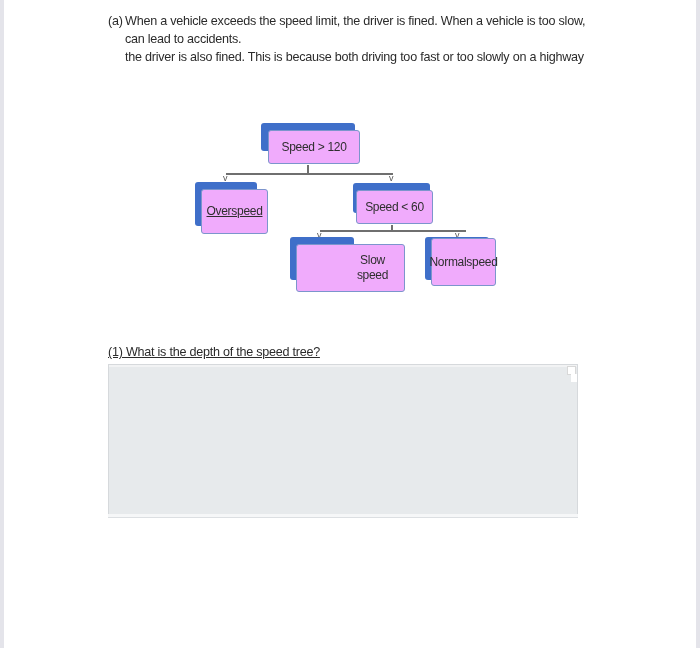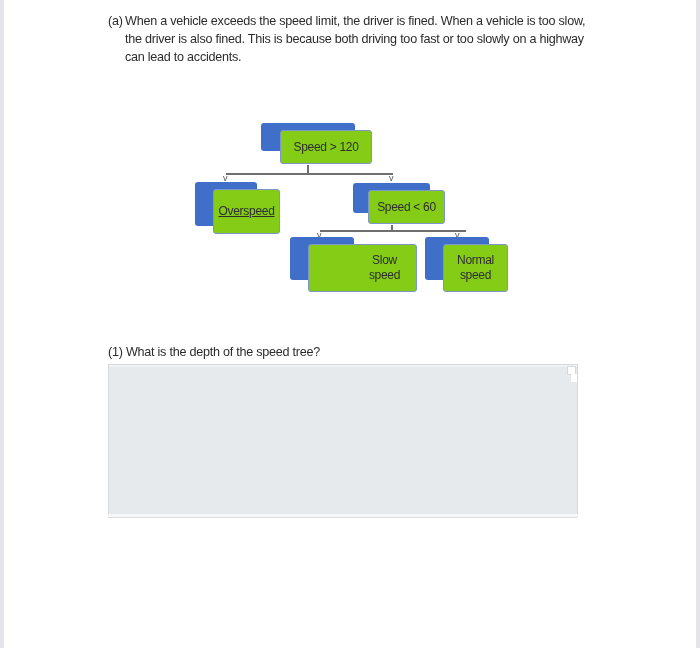--- a/index.html
+++ b/index.html
@@ -13,28 +13,28 @@
   .edge-right { position:absolute; right:0; top:0; width:4px; height:648px; background:#e4e4ea; }
 
   .problem { position:absolute; left:108px; top:12px; width:480px; font-size:12.6px; line-height:18px; letter-spacing:-0.25px; }
   .problem .lbl { position:absolute; left:0; top:0; }
   .problem .body { margin-left:17px; }
 
   .tree { position:absolute; left:0; top:0; width:700px; height:320px; }
   .node { position:absolute; }
   .node .tab { position:absolute; left:0; top:0; background:#3f6fc9; border-radius:3px; }
   .node .box {
-    position:absolute; background:#84cc16; border:1.5px solid #7c95cc; border-radius:3px;
+    position:absolute; background:#f0abfc; border:1.5px solid #7c95cc; border-radius:3px;
     display:flex; align-items:center; justify-content:center; text-align:center;
-    font-size:12px; line-height:15px; color:#2e2e2e; letter-spacing:-0.3px;margin-left:12px;
+    font-size:12px; line-height:15px; color:#2e2e2e; letter-spacing:-0.3px;
   }
   .line { position:absolute; background:#6f6f6f; }
   .arrow { position:absolute; font-size:9px; color:#555; line-height:9px; }
 
-  .question { position:absolute; left:108px; top:345px; font-size:12.6px; letter-spacing:-0.25px; color:#2b2b2b; }
+  .question { position:absolute; left:108px; top:345px; font-size:12.6px; letter-spacing:-0.25px; color:#2b2b2b;text-decoration:underline; }
   .answer {
     position:absolute; left:108px; top:364px; width:470px; height:152px;
     background:#e7eaec; border:1px solid #d6d9dc; box-shadow:0 2px 0 #f2f3f4 inset;
     box-sizing:border-box; resize:none; padding:6px; font-family:"Liberation Sans", sans-serif; font-size:12px;
     outline:none;
   }
   .answer-bottom { position:absolute; left:108px; top:514px; width:470px; height:3px; background:#f6f7f8; border-bottom:1px solid #dcdfe2; }
   .resize-handle { position:absolute; left:565px; top:366px; width:12px; height:16px; }
   .resize-handle .sq1 { position:absolute; left:2px; top:0; width:7px; height:7px; background:#fff; border:1px solid #d8d8d8; }
   .resize-handle .sq2 { position:absolute; left:6px; top:8px; width:6px; height:8px; background:#fff; }
@@ -42,22 +42,22 @@
 </head>
 <body>
 
 <div class="edge-left"></div>
 <div class="edge-right"></div>
 
 <div class="problem">
   <span class="lbl">(a)</span>
   <div class="body">
     <div>When a vehicle exceeds the speed limit, the driver is fined. When a vehicle is too slow,</div>
+    <div>can lead to accidents.</div>
     <div>the driver is also fined. This is because both driving too fast or too slowly on a highway</div>
-    <div>can lead to accidents.</div>
   </div>
 </div>
 
 <div class="tree">
 
   <div class="line" style="left:307px; top:165px; width:1.5px; height:9px;"></div>
   <div class="line" style="left:226px; top:173px; width:167px; height:1.5px;"></div>
   <div class="arrow" style="left:223px; top:174px;">v</div>
   <div class="arrow" style="left:389px; top:174px;">v</div>
 
@@ -84,21 +84,21 @@
   <div class="node" style="left:290px; top:237px;">
     <div class="tab" style="width:64px; height:43px;"></div>
     <div class="box" style="left:6px; top:7px; width:63px; height:46px; flex-direction:column;padding-left:44px;">
       <span>Slow</span>
       <span>speed</span>
     </div>
   </div>
 
   <div class="node" style="left:425px; top:237px;">
     <div class="tab" style="width:64px; height:43px;"></div>
-    <div class="box" style="left:6px; top:7px; width:63px; height:46px; flex-direction:column;">
+    <div class="box" style="left:6px; top:1px; width:63px; height:46px; flex-direction:row;">
       <span>Normal</span>
       <span>speed</span>
     </div>
   </div>
 </div>
 
 <div class="question">(1) What is the depth of the speed tree?</div>
 <textarea class="answer" placeholder="" style=""></textarea>
 <div class="answer-bottom"></div>
 <div class="resize-handle">

